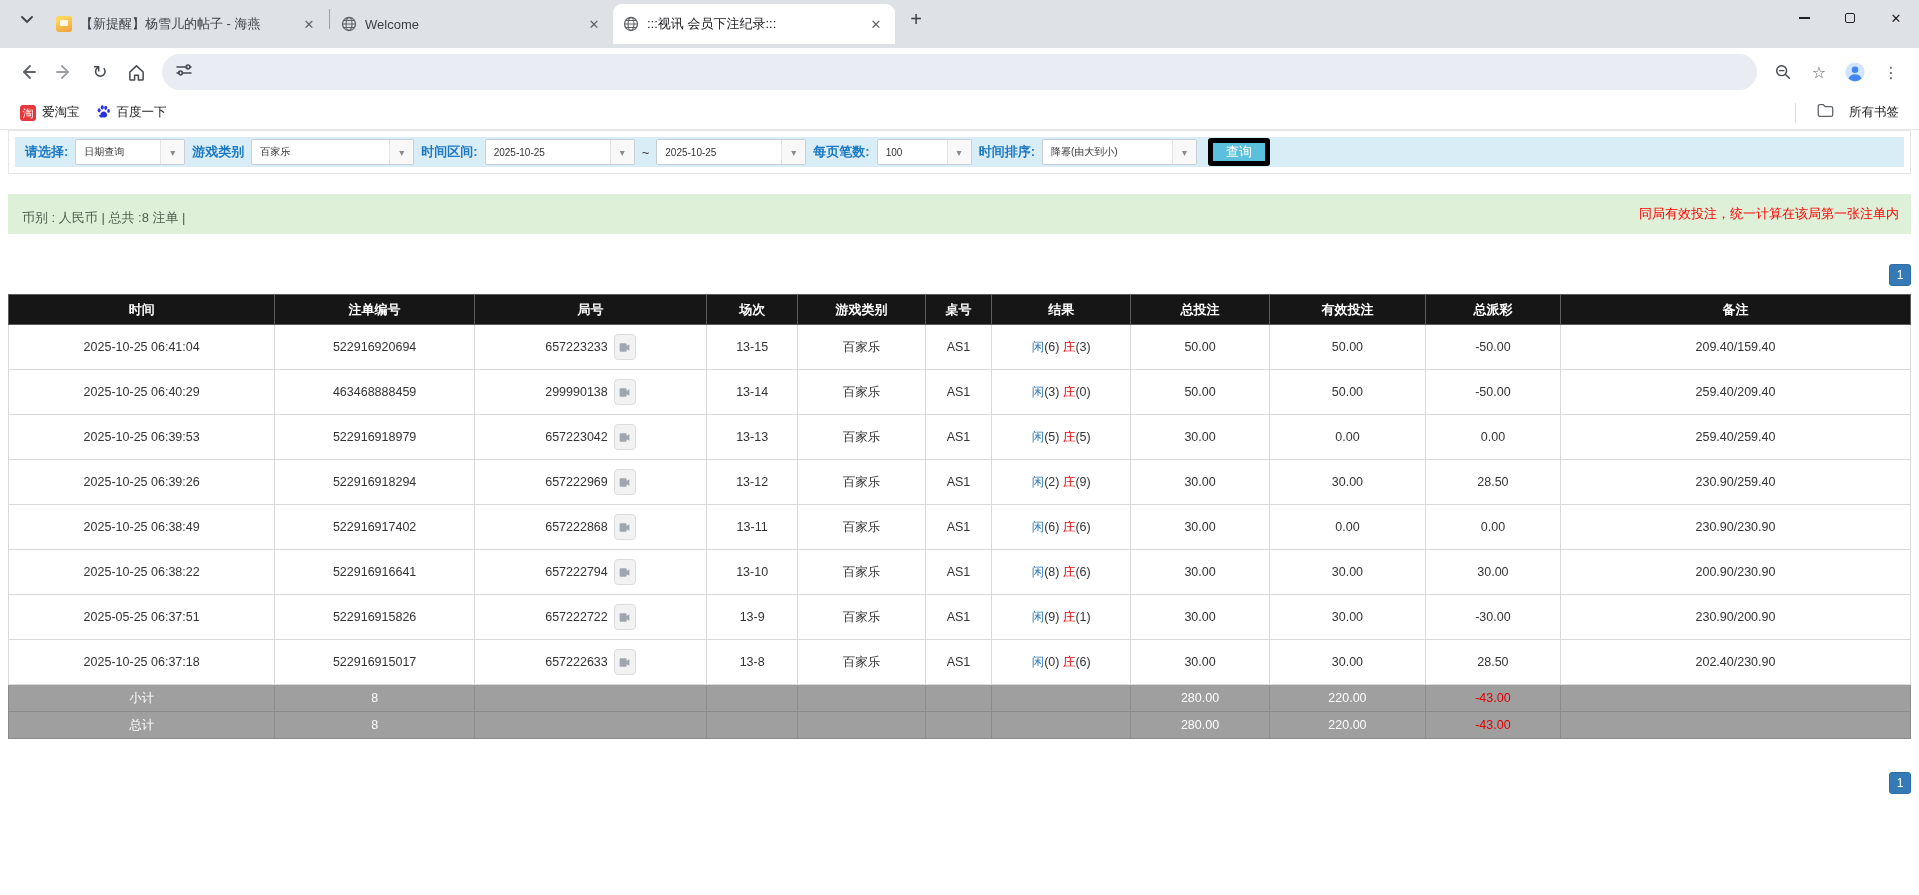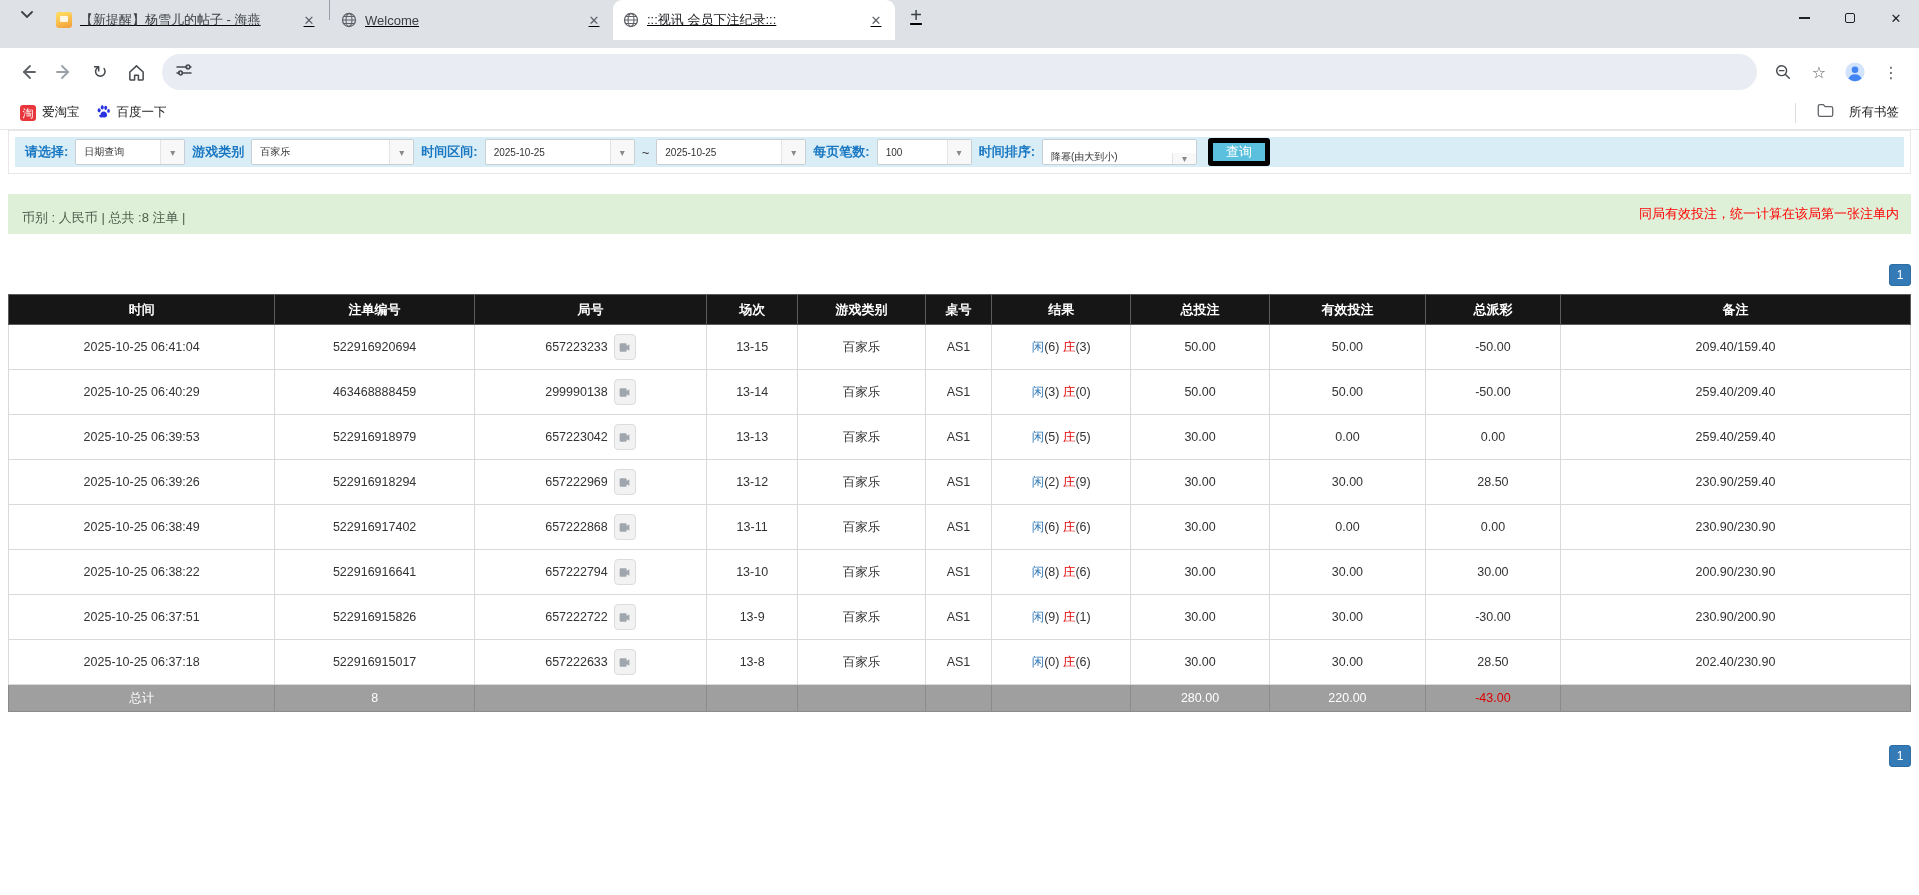--- a/index.html
+++ b/index.html
@@ -1,20 +1,20 @@
 <!DOCTYPE html>
 <html><head>
 <meta charset="utf-8">
 <style>
   * { box-sizing: border-box; margin: 0; padding: 0; }
   html,body { width:1919px; height:895px; overflow:hidden; background:#fff;
     font-family:"Liberation Sans","DejaVu Sans",sans-serif; }
 
   
-  .tabstrip { height:48px; background:#dee1e6; display:flex; align-items:flex-start; padding-left:6px; position:relative;text-decoration:underline; }
+  .tabstrip { height:48px; background:#dee1e6; display:flex; align-items:center; padding-left:6px; position:relative; }
   .tab-search-btn { width:30px; height:30px; margin:0 4px 9px 6px; border-radius:50%; display:flex; align-items:center; justify-content:center; }
   .tab { width:282px; height:40px; display:flex; align-items:center; gap:8px; padding:0 10px; font-size:13px; color:#3c4043; border-radius:9px 9px 0 0; }
   .tab.active { background:#fff; color:#202124; }
   .tab .tab-title { flex:1; white-space:nowrap; overflow:hidden; }
   .tab-close { width:18px; height:18px; border-radius:50%; display:flex; align-items:center; justify-content:center; font-size:13px; color:#5f6368; }
   .tab-divider { width:1px; height:20px; background:#9aa0a6; margin:0 1px 10px 1px; }
   .favicon { width:16px; height:16px; flex:0 0 16px; }
   .fav-yellow { border-radius:3px; background:linear-gradient(160deg,#ffd65c 20%,#f2a33c 90%); position:relative; }
   .fav-yellow:after { content:""; position:absolute; left:4px; top:4px; width:8px; height:6px; background:#fff; border-radius:1px; opacity:.85; }
   .newtab-btn { width:30px; height:30px; margin:0 0 9px 6px; display:flex; align-items:center; justify-content:center; font-size:20px; color:#3c4043; }
@@ -37,21 +37,21 @@
 
   
   .page-title { font-size:17px; font-weight:400; color:#333; margin:32px 0 12px 10px; }
 
   .filter-panel { margin:0 8px; border:1px solid #e7e7e7; padding:6px; background:#fff; }
   .filter-bar { background:#d9edf7; border-radius:0; height:30px; display:flex; align-items:center; gap:7px; padding:0 10px; }
   .flabel { color:#1a78c2; font-weight:bold; font-size:13px; white-space:nowrap; }
   .combo { height:26px; background:#fff; border:1px solid #c8ced3; border-radius:2px; display:flex; align-items:stretch; overflow:hidden; }
   .combo-text { flex:1; display:flex; align-items:center; padding:0 8px; font-size:10px; color:#333; white-space:nowrap; }
   .combo-arrow { width:24px; border-left:1px solid #e1e5e8; background:#f8f8f8; color:#8a8a8a; font-size:10px; display:flex; align-items:center; justify-content:center; }
-  .w-select{width:110px;} .w-cat{width:163px;} .w-date{width:150px;} .w-size{width:95px;} .w-sort{width:155px;align-items:flex-end;}
+  .w-select{width:110px;} .w-cat{width:163px;} .w-date{width:150px;} .w-size{width:95px;} .w-sort{width:155px;}
   .tilde { font-size:13px; color:#333; }
   .btn-search { height:28px; padding:0 13px; background:#5bc0de; border:5px solid #000000; border-radius:3px; color:#fff; font-size:13px; margin-left:4px; cursor:pointer; }
 
   .summary-bar { margin:20px 8px 0; height:40px; background:#dff0d8; display:flex; align-items:center; justify-content:space-between; padding:0 12px 0 14px; }
   .summary-left { font-size:13px; color:#4c5f4c;margin-top:7px; }
   .summary-right { font-size:13px; color:#ff0000; }
 
   .pagination-row { display:flex; justify-content:flex-end; margin:30px 8px 8px; }
   .pagination-row.bottom { margin:33px 8px 0; }
   .page-btn { min-width:22px; height:22px; padding:0 4px; background:#337ab7; border:1px solid #2e6da4; border-radius:3px; color:#fff; font-size:12px; display:flex; align-items:center; justify-content:center; cursor:pointer; }
@@ -381,21 +381,21 @@
           <td>13-10</td>
           <td>百家乐</td>
           <td>AS1</td>
           <td><span class="blue">闲</span><span>(8)</span> <span class="redtxt">庄</span><span>(6)</span></td>
           <td class="blue">30.00</td>
           <td>30.00</td>
           <td>30.00</td>
           <td>200.90/230.90</td>
         </tr>
         <tr>
-          <td>2025-10-25 06:37:51</td>
+          <td>2025-05-25 06:37:51</td>
           <td>522916915826</td>
           <td><span class="round-wrap">
               <span>657222722</span>
               <span class="vid-icon">
                 <svg width="13" height="13" viewBox="0 0 24 24">
                   <path fill="#a0a6ad" d="M3 6a2 2 0 0 1 2-2h9a2 2 0 0 1 2 2v3l5-3v12l-5-3v3a2 2 0 0 1-2 2H5a2 2 0 0 1-2-2z"></path>
                 </svg>
               </span>
             </span></td>
           <td>13-9</td>
@@ -421,31 +421,44 @@
           <td>13-8</td>
           <td>百家乐</td>
           <td>AS1</td>
           <td><span class="blue">闲</span><span>(0)</span> <span class="redtxt">庄</span><span>(6)</span></td>
           <td class="blue">30.00</td>
           <td>30.00</td>
           <td>28.50</td>
           <td>202.40/230.90</td>
         </tr>
         <tr class="footer-row">
-          <td>总计</td>
+          <td>小计</td>
           <td>8</td>
           <td></td>
           <td></td>
           <td></td>
           <td></td>
           <td></td>
           <td>280.00</td>
           <td>220.00</td>
           <td class="redtxt">-43.00</td>
           <td></td>
         </tr>
+        <tr class="footer-row">
+          <td>总计</td>
+          <td>8</td>
+          <td></td>
+          <td></td>
+          <td></td>
+          <td></td>
+          <td></td>
+          <td>280.00</td>
+          <td>220.00</td>
+          <td class="redtxt">-43.00</td>
+          <td></td>
+        </tr>
       </tbody>
   </table>
 
   <div class="pagination-row bottom">
     <div class="page-btn">1</div>
   </div>
 </div>
 
 </body></html>

